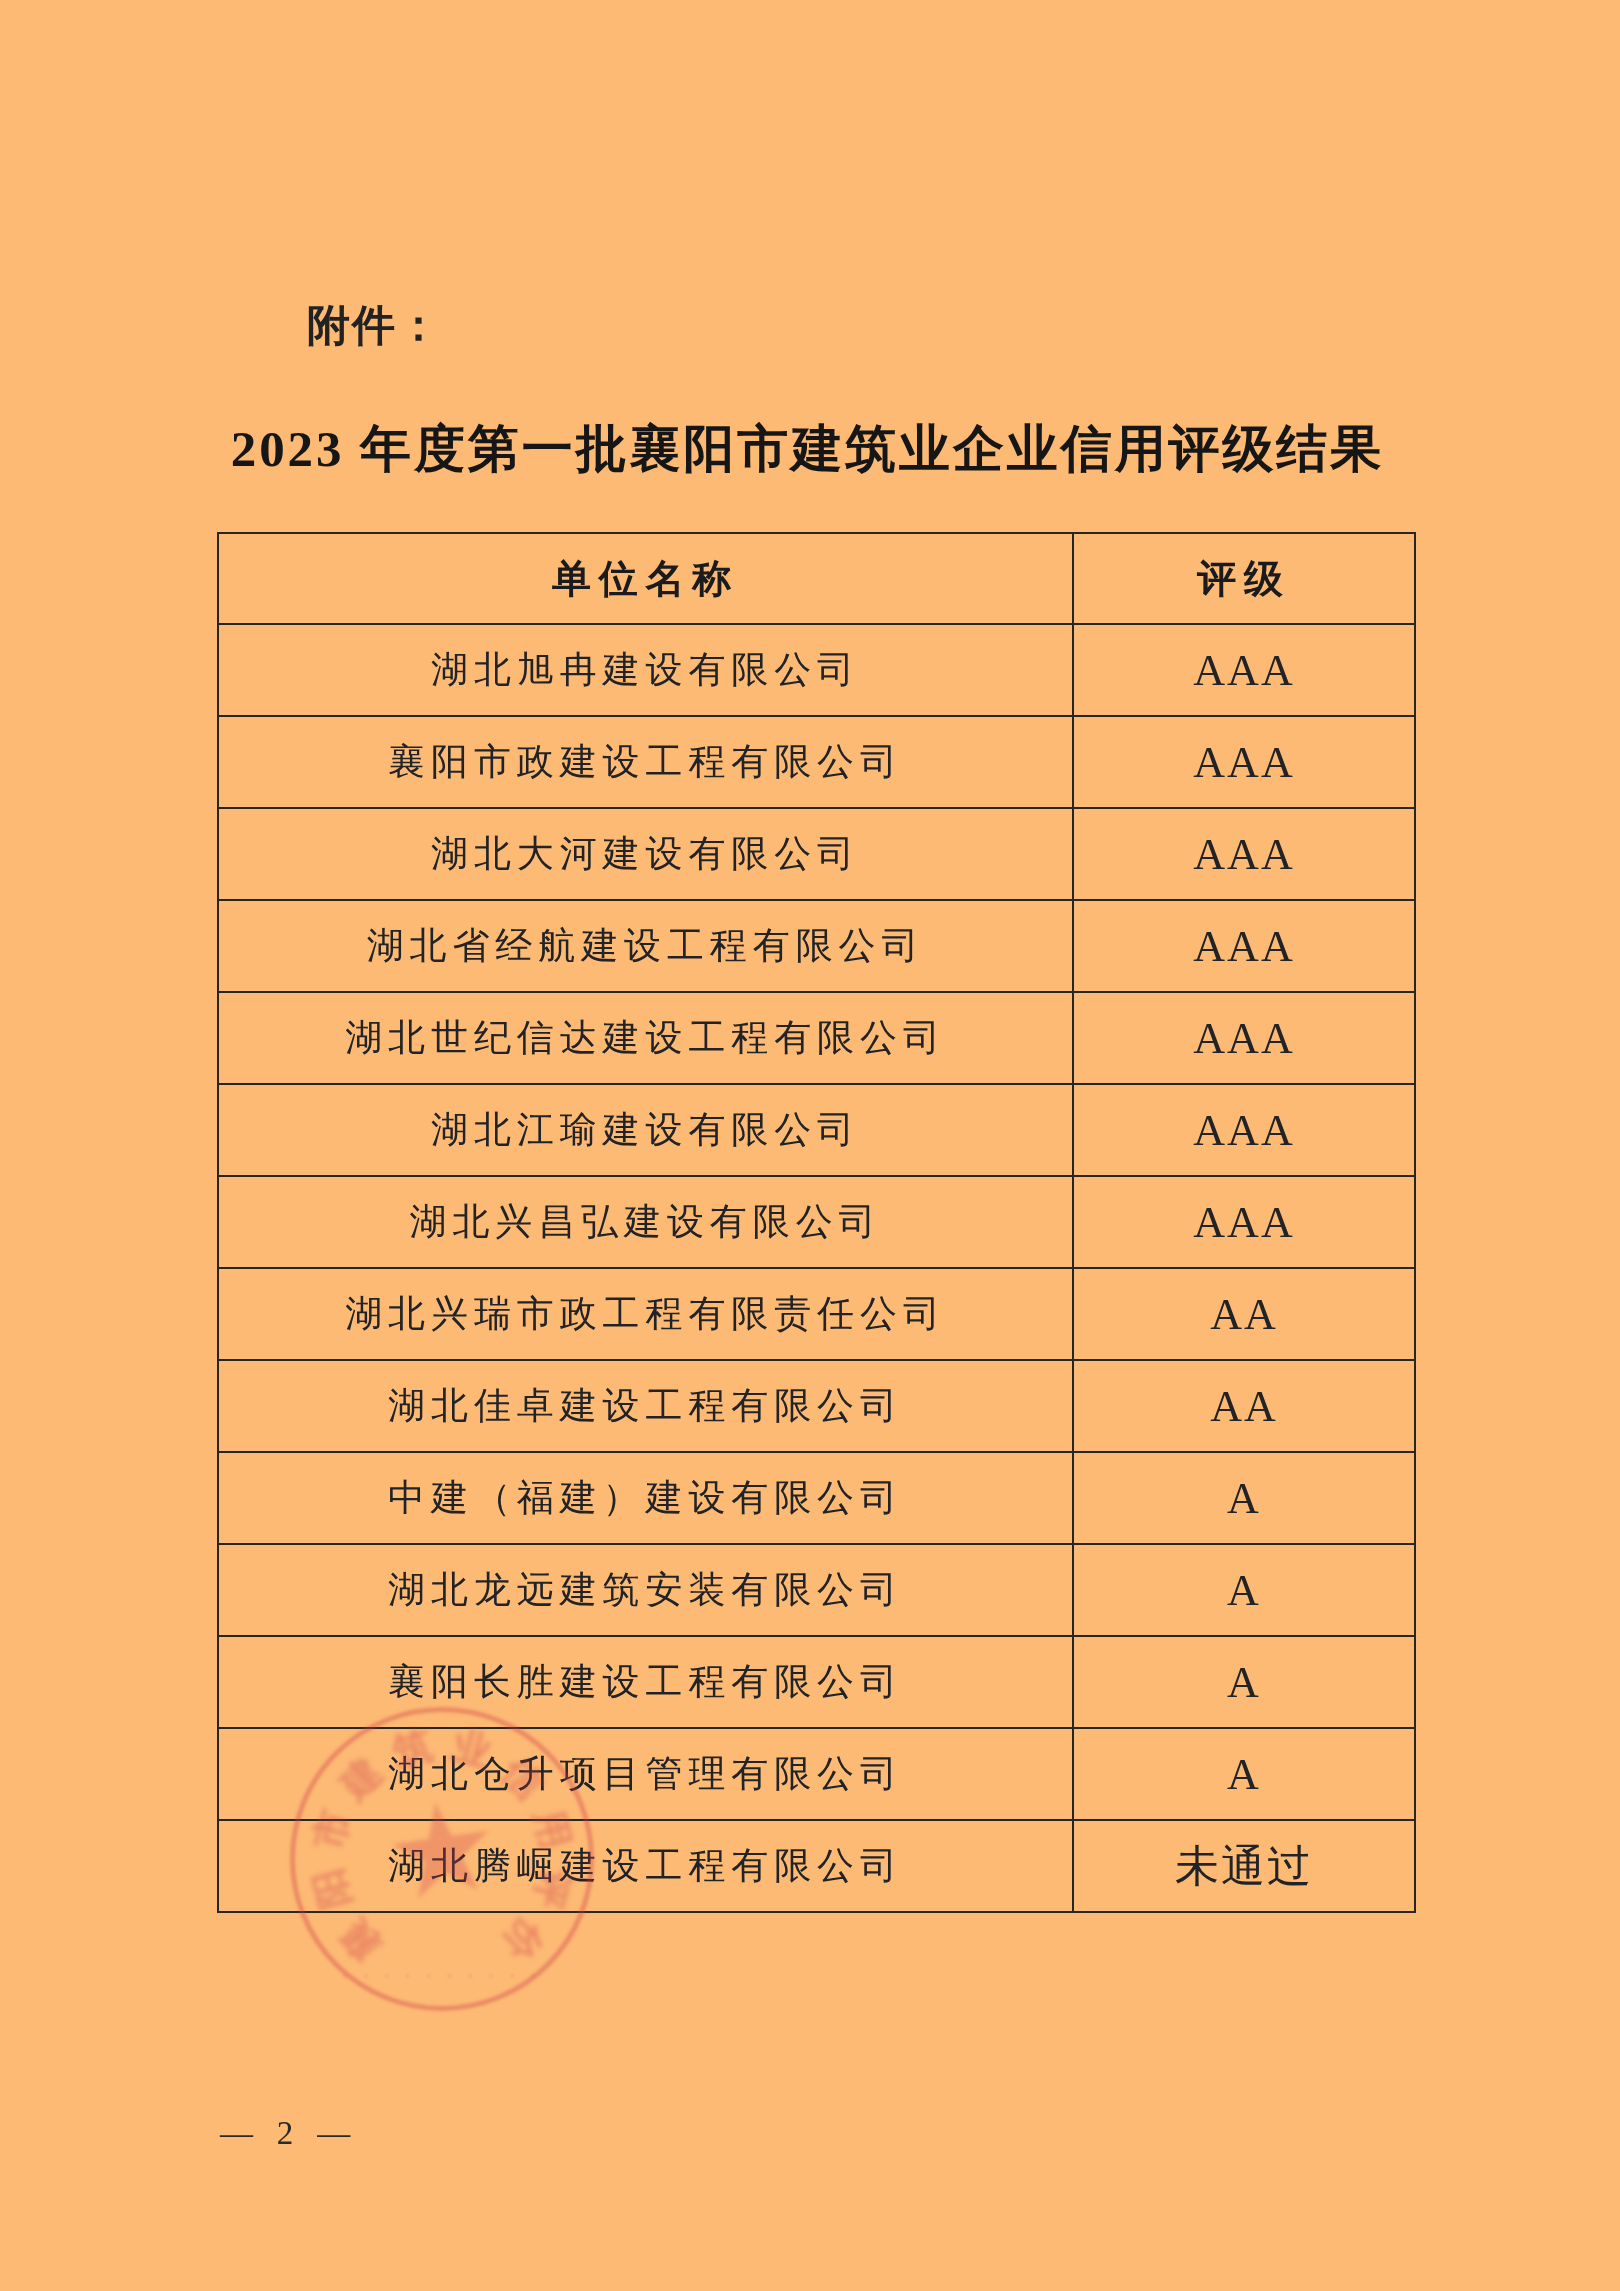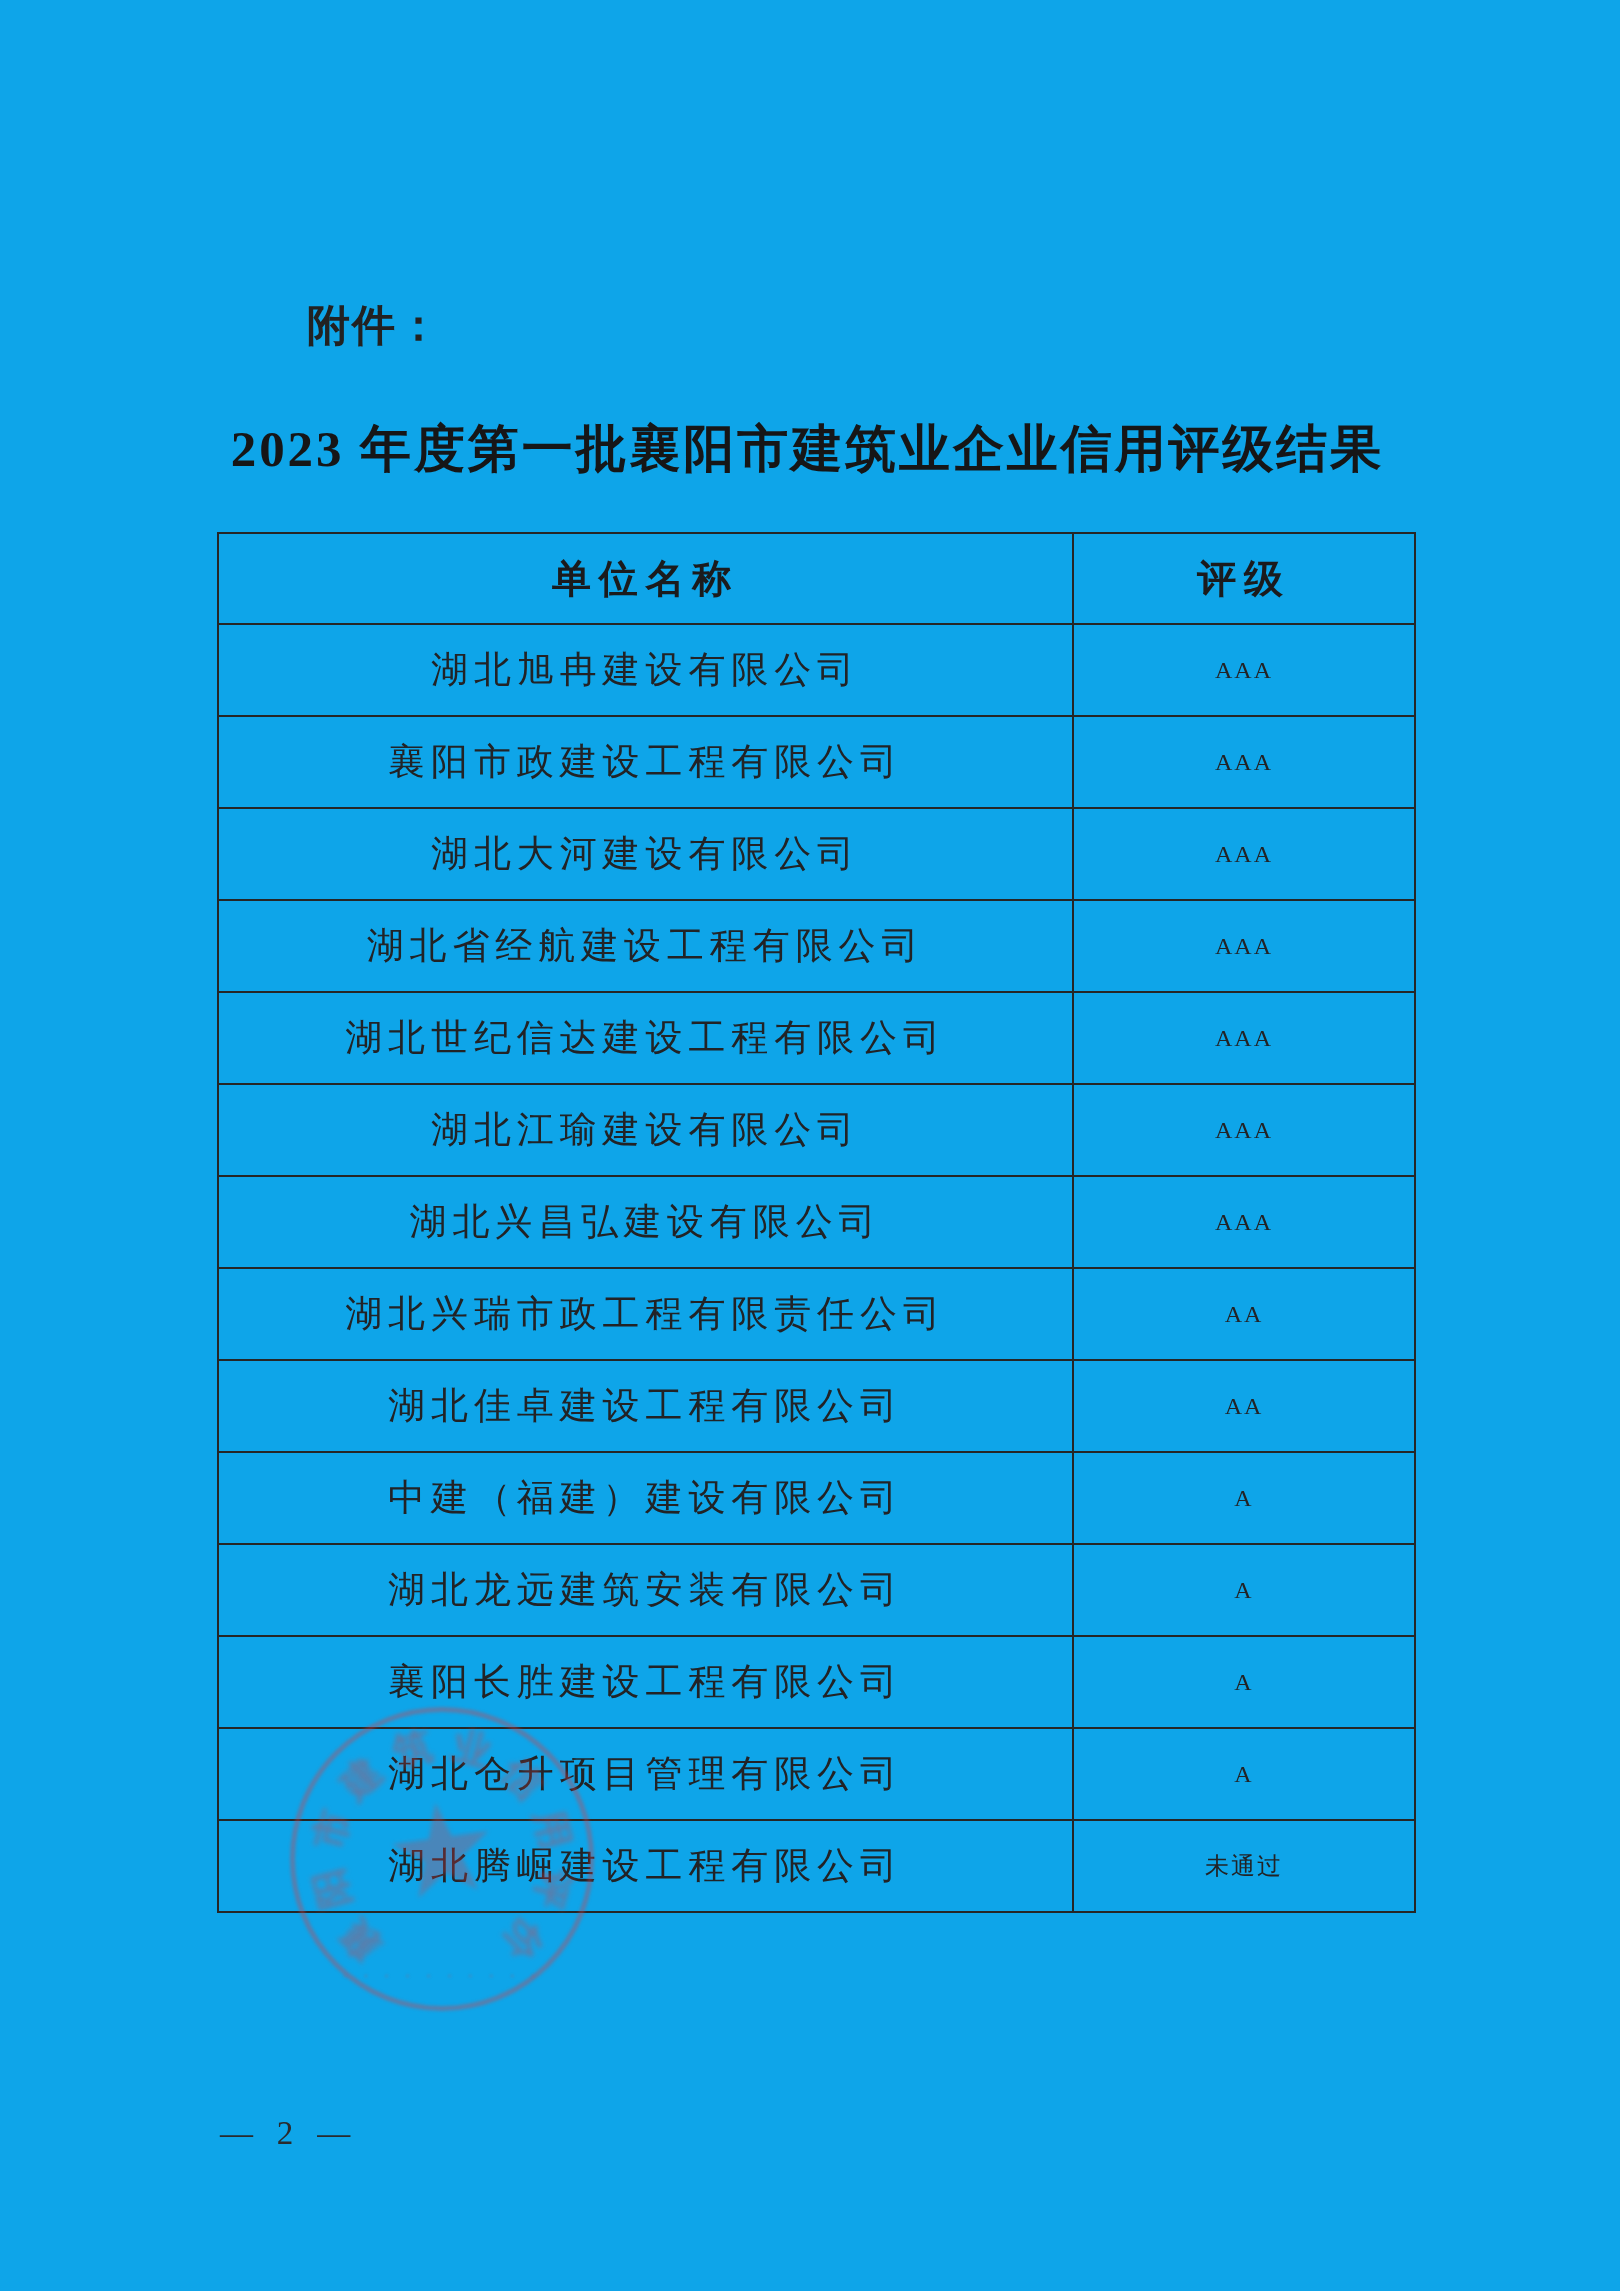--- a/index.html
+++ b/index.html
@@ -1,21 +1,21 @@
 <!DOCTYPE html>
 <html><head>
 <meta charset="utf-8">
 <style>
   html, body { margin: 0; padding: 0; background: #888; }
   .page {
     position: relative;
     width: 1620px;
     height: 2292px;
     margin: 0 auto;
-    background: #0ea5e9;
+    background: #fdba74;
     overflow: hidden;
     font-family: "Liberation Serif", "DejaVu Serif", serif;
     color: #1d1d1f;
   }
 
   .attachment-label {
     position: absolute;
     left: 307px;
     top: 300px;
     font-family: "Liberation Sans", "DejaVu Sans", sans-serif;
@@ -66,21 +66,21 @@
     font-size: 39px;
     letter-spacing: 7.8px;
     color: #1b1b1d;
   }
   .cell-name {
     font-size: 37px;
     letter-spacing: 5.9px;
     color: #222326;
   }
   .cell-grade {
-    font-size: 24px;
+    font-size: 44px;
     letter-spacing: 2px;
     color: #222326;
   }
 
   
   .seal {
     position: absolute;
     left: 290px;
     top: 1707px;
     width: 304px;

